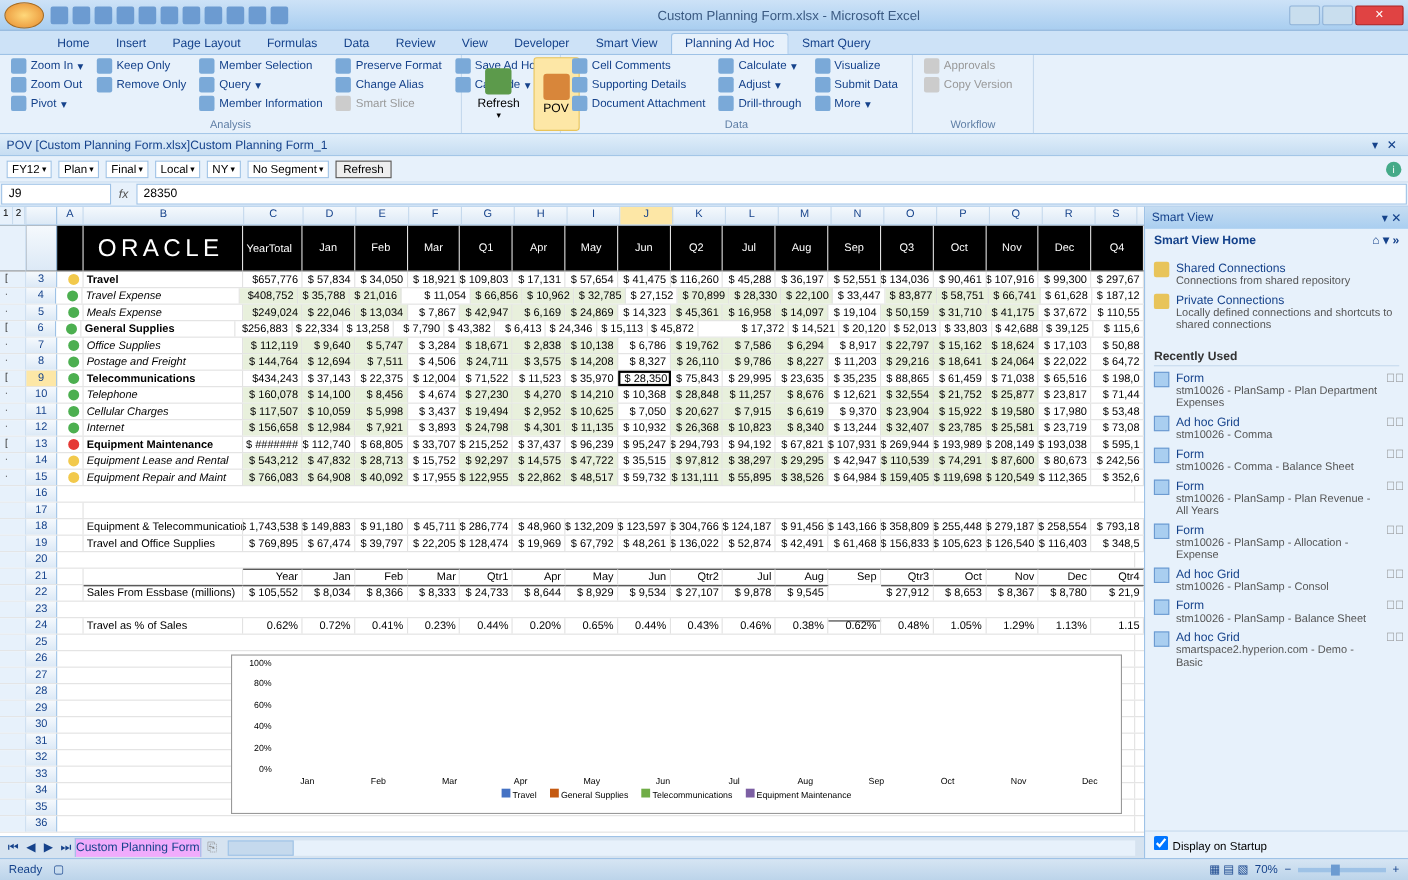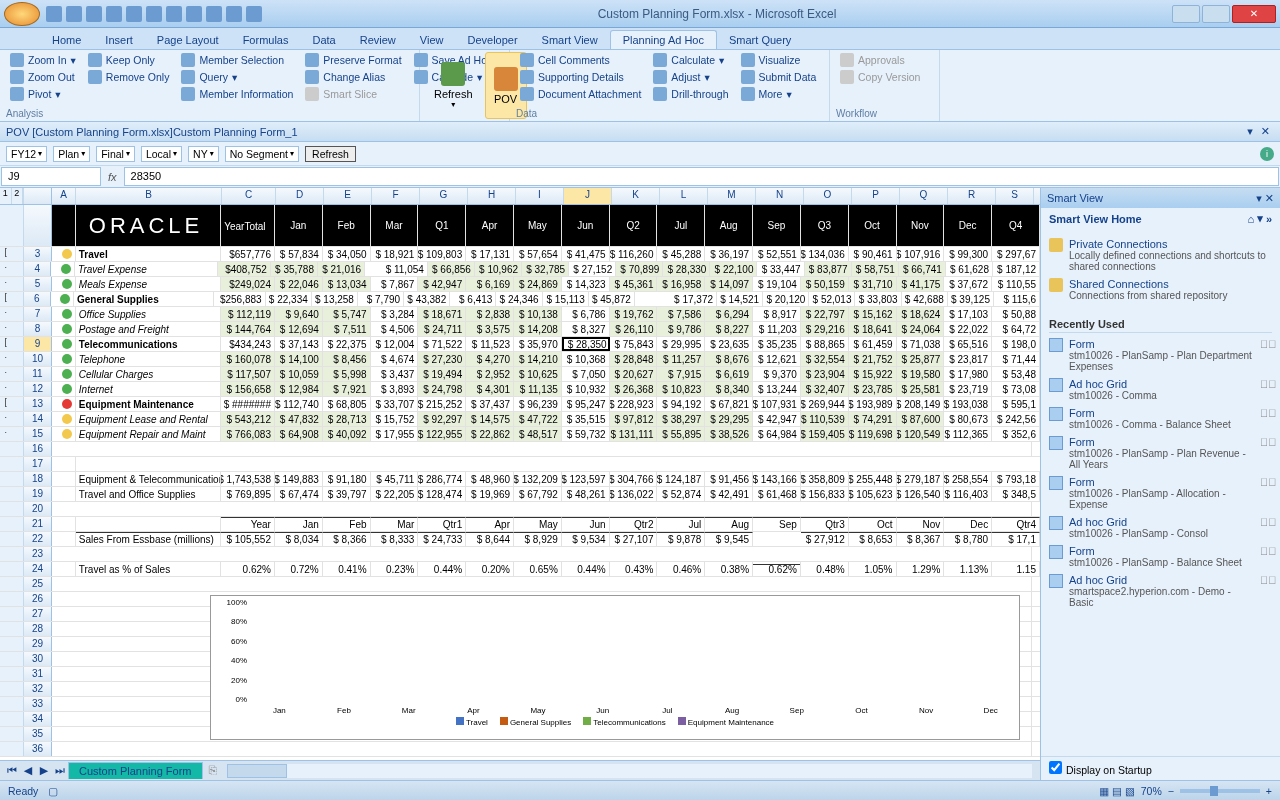--- a/index.html
+++ b/index.html
@@ -17,21 +17,21 @@
 
 
 .tabs { height: 22px; background: #cde2f7; display: flex; padding-left: 40px; gap: 0; align-items: flex-end; border-bottom: 1px solid #9ec2e6; }
 .tab { padding: 3px 12px; color: #15428b; cursor: pointer; font-size: 11px; }
 .tab.active { background: #e7f1fb; border: 1px solid #9ec2e6; border-bottom: none; border-radius: 3px 3px 0 0; }
 
 
 .ribbon { height: 72px; background: #e7f1fb; display: flex; border-bottom: 1px solid #9ec2e6; }
 .rgroup { border-right: 1px solid #c5d9ed; padding: 2px 6px; display: flex; flex-direction: column; }
 .rgroup-body { flex: 1; display: flex; gap: 4px; }
-.rgroup-label { text-align: left; font-size: 10px; color: #5e7ea5; padding-top: 1px; }
+.rgroup-label { text-align: center; font-size: 10px; color: #5e7ea5; padding-top: 1px; }
 .rcol { display: flex; flex-direction: column; gap: 1px; }
 .rbtn { display: flex; align-items: center; gap: 4px; padding: 1px 4px; color: #15428b; cursor: pointer; font-size: 10.5px; white-space: nowrap; }
 .ricon { width: 14px; height: 14px; background: #7aa9d8; border-radius: 2px; flex-shrink: 0; }
 .rbig { display: flex; flex-direction: column; align-items: center; justify-content: center; padding: 2px 8px; cursor: pointer; }
 .rbig.active { background: #fde7a6; border: 1px solid #e8c45a; border-radius: 3px; }
 .rbig-icon { width: 24px; height: 24px; background: #5c9a4b; border-radius: 3px; margin-bottom: 2px; }
 .rbig-icon.orange { background: #d8863a; }
 
 
 .pov-bar { height: 20px; background: linear-gradient(#e0eefa, #c6ddf2); display: flex; align-items: center; padding: 0 6px; font-size: 11px; color: #15428b; border-bottom: 1px solid #9ec2e6; }
@@ -92,21 +92,21 @@
 .bar-group { flex: 1; display: flex; flex-direction: column-reverse; }
 .bar-seg { width: 100%; }
 .xlabels { display: flex; padding-left: 40px; gap: 8px; }
 .xlbl { flex: 1; text-align: center; font-size: 8px; }
 .legend { display: flex; justify-content: center; gap: 12px; font-size: 8px; padding: 2px; }
 .lg-box { width: 8px; height: 8px; display: inline-block; margin-right: 2px; }
 
 
 .sheet-tabs { height: 20px; background: #d6e3f0; display: flex; align-items: center; padding: 0 4px; border-top: 1px solid #9ec2e6; }
 .nav-arr { width: 16px; text-align: center; cursor: pointer; color: #15428b; }
-.sheet-tab { padding: 2px 10px; background: #14b8a6; border: 1px solid #9ec2e6; border-bottom: none; color: #15428b; font-size: 11px; }
+.sheet-tab { padding: 2px 0; background: #f0abfc; border: 1px solid #9ec2e6; border-bottom: none; color: #15428b; font-size: 11px; }
 .hscroll { flex: 1; height: 14px; background: #e7f1fb; margin: 0 4px; position: relative; }
 .hscroll-thumb { position: absolute; left: 0; width: 60px; height: 100%; background: #c5d9ed; border: 1px solid #9ec2e6; }
 
 
 .statusbar { height: 20px; background: linear-gradient(#d6e5f3, #bcd4ea); display: flex; align-items: center; padding: 0 8px; font-size: 10.5px; color: #15428b; border-top: 1px solid #9ec2e6; }
 .statusbar .spacer { flex: 1; }
 .zoom { display: flex; align-items: center; gap: 6px; }
 .zoom-slider { width: 80px; height: 4px; background: #9ec2e6; position: relative; }
 .zoom-thumb { position: absolute; left: 30px; top: -3px; width: 8px; height: 10px; background: #6c9bd1; }
 
@@ -723,21 +723,21 @@
             <b>Equipment Maintenance</b>
           </div>
           <div class="cell r" style="width: 54px;">$ #######</div>
           <div class="cell r" style="width: 48px;">$ 112,740</div>
           <div class="cell r" style="width: 48px;">$ 68,805</div>
           <div class="cell r" style="width: 48px;">$ 33,707</div>
           <div class="cell r" style="width: 48px;">$ 215,252</div>
           <div class="cell r" style="width: 48px;">$ 37,437</div>
           <div class="cell r" style="width: 48px;">$ 96,239</div>
           <div class="cell r" style="width: 48px;">$ 95,247</div>
-          <div class="cell r" style="width: 48px;">$ 228,923</div>
+          <div class="cell r" style="width: 48px;">$ 294,793</div>
           <div class="cell r" style="width: 48px;">$ 94,192</div>
           <div class="cell r" style="width: 48px;">$ 67,821</div>
           <div class="cell r" style="width: 48px;">$ 107,931</div>
           <div class="cell r" style="width: 48px;">$ 269,944</div>
           <div class="cell r" style="width: 48px;">$ 193,989</div>
           <div class="cell r" style="width: 48px;">$ 208,149</div>
           <div class="cell r" style="width: 48px;">$ 193,038</div>
           <div class="cell r" style="width: 48px;">$ 595,1</div>
         </div>
         <div class="row">
@@ -919,21 +919,21 @@
           <div class="cell r bordertop" style="width: 48px;">$ 8,929</div>
           <div class="cell r bordertop" style="width: 48px;">$ 9,534</div>
           <div class="cell r bordertop" style="width: 48px;">$ 27,107</div>
           <div class="cell r bordertop" style="width: 48px;">$ 9,878</div>
           <div class="cell r bordertop" style="width: 48px;">$ 9,545</div>
           <div class="cell r bordertop" style="width: 48px; margin-top: 32px;">$ 8,489</div>
           <div class="cell r bordertop" style="width: 48px;">$ 27,912</div>
           <div class="cell r bordertop" style="width: 48px;">$ 8,653</div>
           <div class="cell r bordertop" style="width: 48px;">$ 8,367</div>
           <div class="cell r bordertop" style="width: 48px;">$ 8,780</div>
-          <div class="cell r bordertop" style="width: 48px;">$ 17,1</div>
+          <div class="cell r bordertop" style="width: 48px;">$ 21,9</div>
         </div>
         <div class="row">
           <div class="outline-cell">
             <div class="outline-mark"></div>
             <div class="outline-mark"></div>
           </div>
           <div class="rownum">23</div>
           <div class="cell " style="width: 980px;"></div>
         </div>
         <div class="row">
@@ -1176,29 +1176,29 @@
     </div>
   </div>
 
   <div class="sv-panel">
     <div class="sv-title"><span>Smart View</span><span class="spacer"></span><span>▾</span>&nbsp;<span>✕</span></div>
     <div class="sv-home"><span>Smart View Home</span><span class="spacer"></span><span>⌂</span>&nbsp;<span>▾</span>&nbsp;<span>»</span></div>
     <div class="sv-sec">
       <div class="sv-link">
         <div class="sv-link-icon"></div>
         <div class="sv-link-body">
-            <div class="sv-link-title">Private Connections</div>
-            <div class="sv-link-desc">Locally defined connections and shortcuts to shared connections</div>
+            <div class="sv-link-title">Shared Connections</div>
+            <div class="sv-link-desc">Connections from shared repository</div>
           </div>
       </div>
       <div class="sv-link">
         <div class="sv-link-icon"></div>
         <div class="sv-link-body">
-            <div class="sv-link-title">Shared Connections</div>
-            <div class="sv-link-desc">Connections from shared repository</div>
+            <div class="sv-link-title">Private Connections</div>
+            <div class="sv-link-desc">Locally defined connections and shortcuts to shared connections</div>
           </div>
       </div>
     </div>
     <div class="sv-sec">
       <div class="sv-recent-hdr">Recently Used</div>
       <div id="svrecent">
           <div class="sv-recent">
             <div class="sv-recent-icon"></div>
             <div class="sv-recent-body">
               <div class="sv-recent-title">Form</div>

